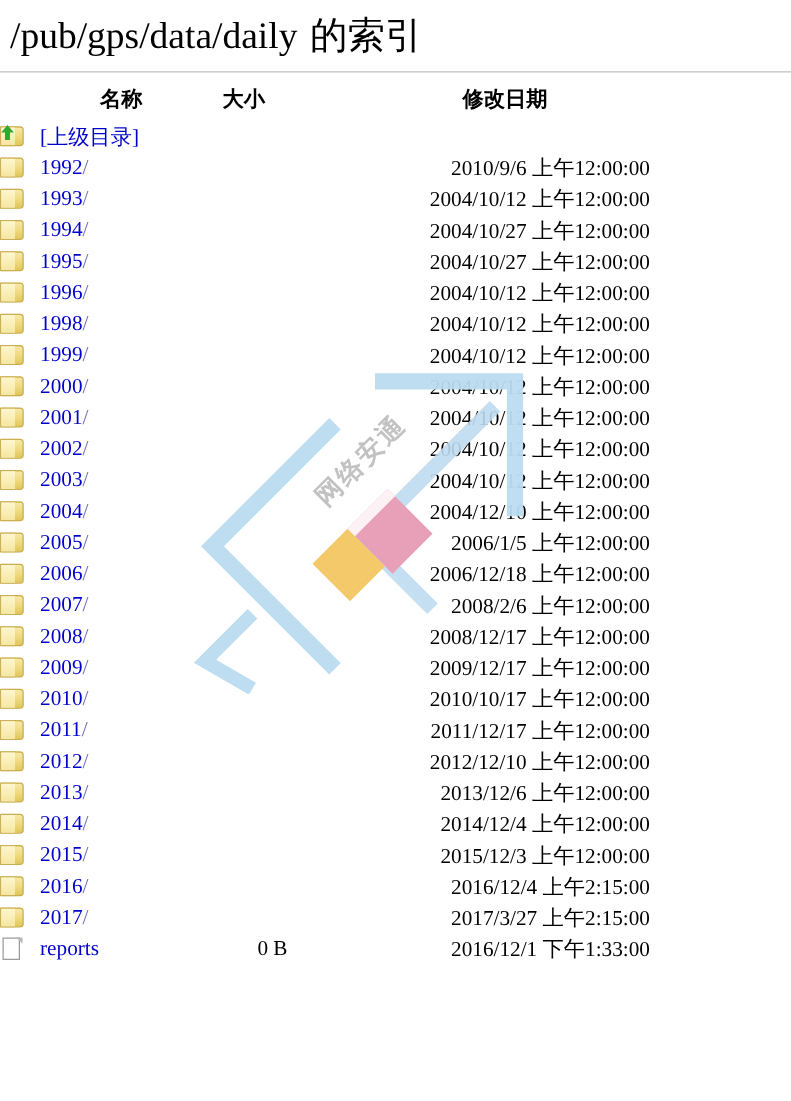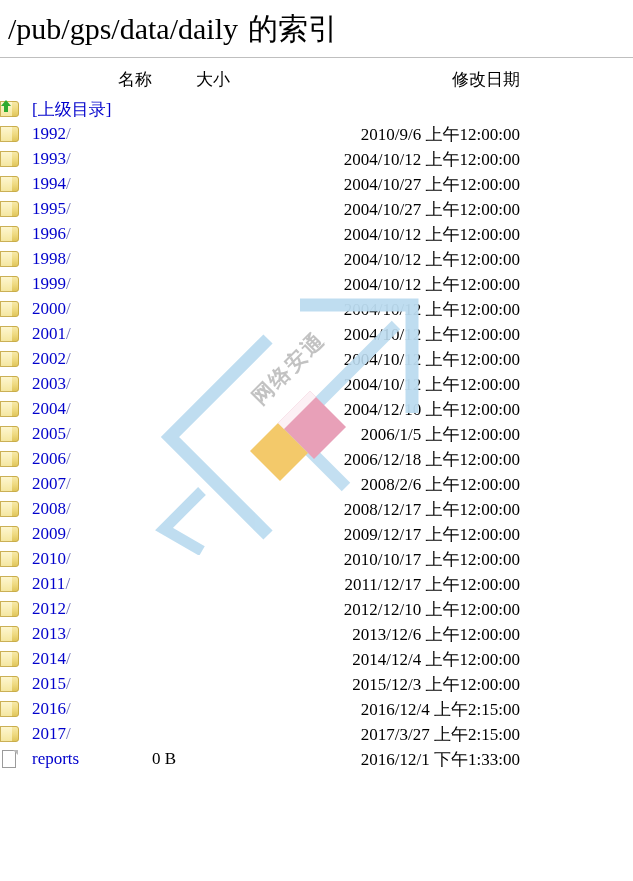--- a/index.html
+++ b/index.html
@@ -44,45 +44,45 @@
     height: 0;
   }
 
   
   .listing {
     border-collapse: collapse;
     margin-top: 10px;
     font-size: 17px;
   }
   .listing th {
-    font-weight: normal;
+    font-weight: bold;
     font-size: 17px;
     padding: 0 0 6px 0;
-    text-align: right;
+    text-align: center;
     white-space: nowrap;
   }
   .col-icon  { width: 32px; }
   .col-name  { width: 120px; }
   .col-size  { width: 78px; }
   .col-date  { width: 290px; }
 
   .th-name { text-align: left;  padding-left: 10px !important; }
   .th-size { text-align: left;  padding-left: 8px !important; }
   .th-date { text-align: left;  padding-left: 58px !important; }
 
   .listing td {
     padding: 0;
     height: 25px;
     vertical-align: middle;
     white-space: nowrap;
     font-size: 17px;
   }
   .cell-icon { text-align: left; padding-left: 12px; }
   .cell-name { padding-left: 10px; }
-  .cell-size { text-align: left; padding-right: 8px; color: #000; }
+  .cell-size { text-align: right; padding-right: 8px; color: #000; }
   .cell-date { text-align: right; padding-right: 8px; color: #000; }
 
   .entry-link {
     color: #0000cc;
     text-decoration: none;
     font-size: 17px;
     text-align: center;
   }
   .entry-link .slash { color: #6e6eb8; }
 

